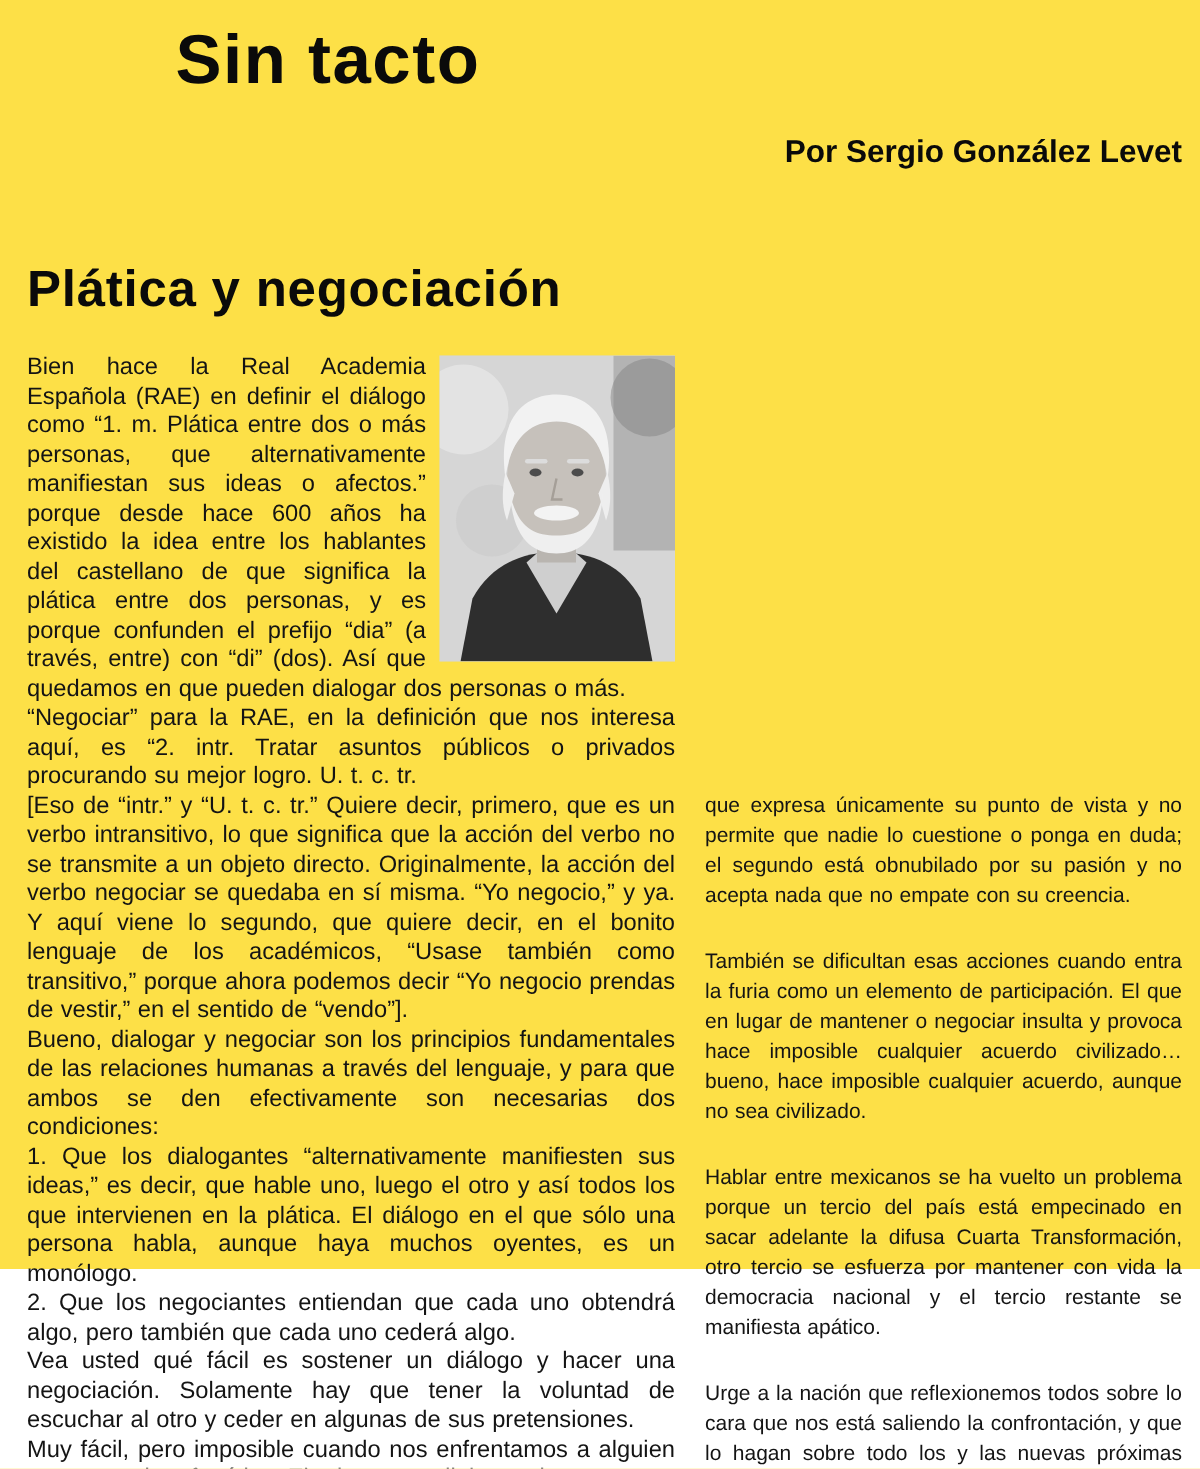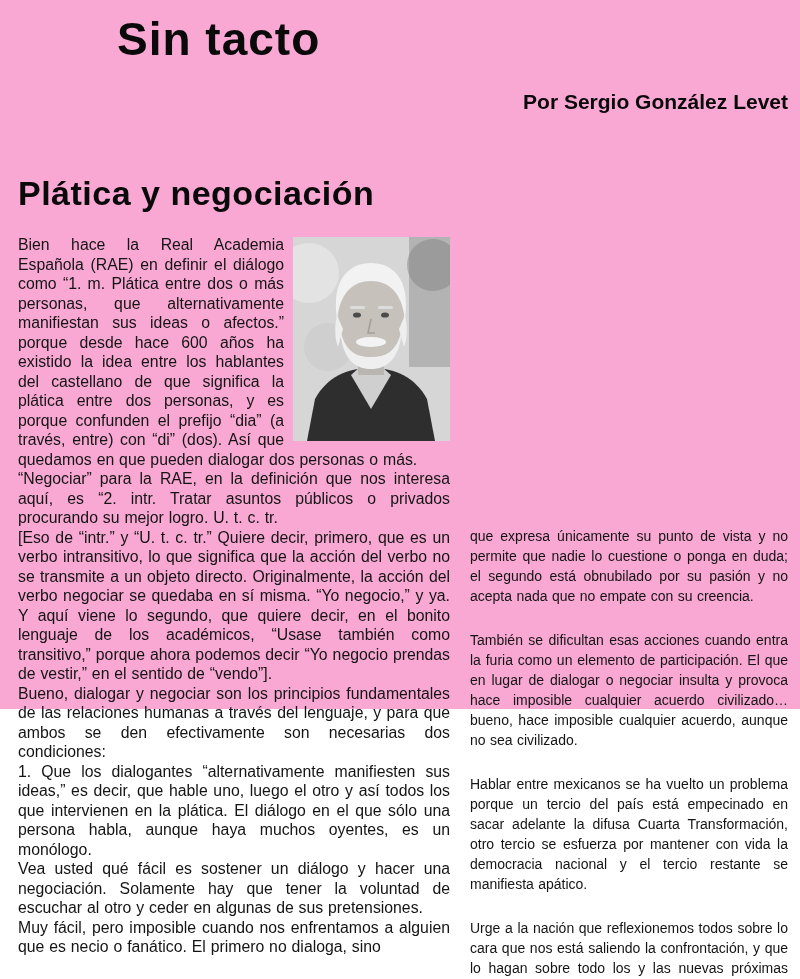--- a/index.html
+++ b/index.html
@@ -5,23 +5,23 @@
   * { margin: 0; padding: 0; box-sizing: border-box; }
   html, body { background: #ffffff; }
   body {
     width: 800px; height: 979px;
     font-family: "Liberation Sans", sans-serif;
     color: #141414;
     overflow: hidden;
   }
   .page {
     position: relative;
-    width: 800px; height: 709px;
+    width: 800px; height: 846px;
     padding: 12px 12px 0 18px;
-    background: #f9a8d4;
+    background: #fde047;
   }
   .masthead-title {
     font-size: 46px;
     font-weight: 900;
     letter-spacing: 1px;
     margin-left: 99px;
     color: #0a0a0a;
   }
   .byline {
     font-size: 21px;
@@ -113,26 +113,27 @@
 
           <path d="M78 82 L75 96 L82 96" stroke="#a59f98" stroke-width="1.6" fill="none"></path>
         </svg>
       </div>
 
       <p>Bien hace la Real Academia Española (RAE) en definir el diálogo como “1. m. Plática entre dos o más personas, que alternativamente manifiestan sus ideas o afectos.” porque desde hace 600 años ha existido la idea entre los hablantes del castellano de que significa la plática entre dos personas, y es porque confunden el prefijo “dia” (a través, entre) con “di” (dos). Así que quedamos en que pueden dialogar dos personas o más.</p>
       <p>“Negociar” para la RAE, en la definición que nos interesa aquí, es “2. intr. Tratar asuntos públicos o privados procurando su mejor logro. U. t. c. tr.</p>
       <p>[Eso de “intr.” y “U. t. c. tr.” Quiere decir, primero, que es un verbo intransitivo, lo que significa que la acción del verbo no se transmite a un objeto directo. Originalmente, la acción del verbo negociar se quedaba en sí misma. “Yo negocio,” y ya. Y aquí viene lo segundo, que quiere decir, en el bonito lenguaje de los académicos, “Usase también como transitivo,” porque ahora podemos decir “Yo negocio prendas de vestir,” en el sentido de “vendo”].</p>
       <p>Bueno, dialogar y negociar son los principios fundamentales de las relaciones humanas a través del lenguaje, y para que ambos se den efectivamente son necesarias dos condiciones:</p>
       <p>1. Que los dialogantes “alternativamente manifiesten sus ideas,” es decir, que hable uno, luego el otro y así todos los que intervienen en la plática. El diálogo en el que sólo una persona habla, aunque haya muchos oyentes, es un monólogo.</p>
+      <p>2. Que los negociantes entiendan que cada uno obtendrá algo, pero también que cada uno cederá algo.</p>
       <p>Vea usted qué fácil es sostener un diálogo y hacer una negociación. Solamente hay que tener la voluntad de escuchar al otro y ceder en algunas de sus pretensiones.</p>
       <p>Muy fácil, pero imposible cuando nos enfrentamos a alguien que es necio o fanático. El primero no dialoga, sino</p>
     </div>
 
     <div class="col-right" lang="es">
       <p>que expresa únicamente su punto de vista y no permite que nadie lo cuestione o ponga en duda; el segundo está obnubilado por su pasión y no acepta nada que no empate con su creencia.</p>
-      <p>También se dificultan esas acciones cuando entra la furia como un elemento de participación. El que en lugar de dialogar o negociar insulta y provoca hace imposible cualquier acuerdo civilizado… bueno, hace imposible cualquier acuerdo, aunque no sea civilizado.</p>
+      <p>También se dificultan esas acciones cuando entra la furia como un elemento de participación. El que en lugar de mantener o negociar insulta y provoca hace imposible cualquier acuerdo civilizado… bueno, hace imposible cualquier acuerdo, aunque no sea civilizado.</p>
       <p>Hablar entre mexicanos se ha vuelto un problema porque un tercio del país está empecinado en sacar adelante la difusa Cuarta Transformación, otro tercio se esfuerza por mantener con vida la democracia nacional y el tercio restante se manifiesta apático.</p>
       <p>Urge a la nación que reflexionemos todos sobre lo cara que nos está saliendo la confrontación, y que lo hagan sobre todo los y las nuevas próximas gobernantes.</p>
 
     </div>
 
   </div>
 </div>
 
 </body></html>

